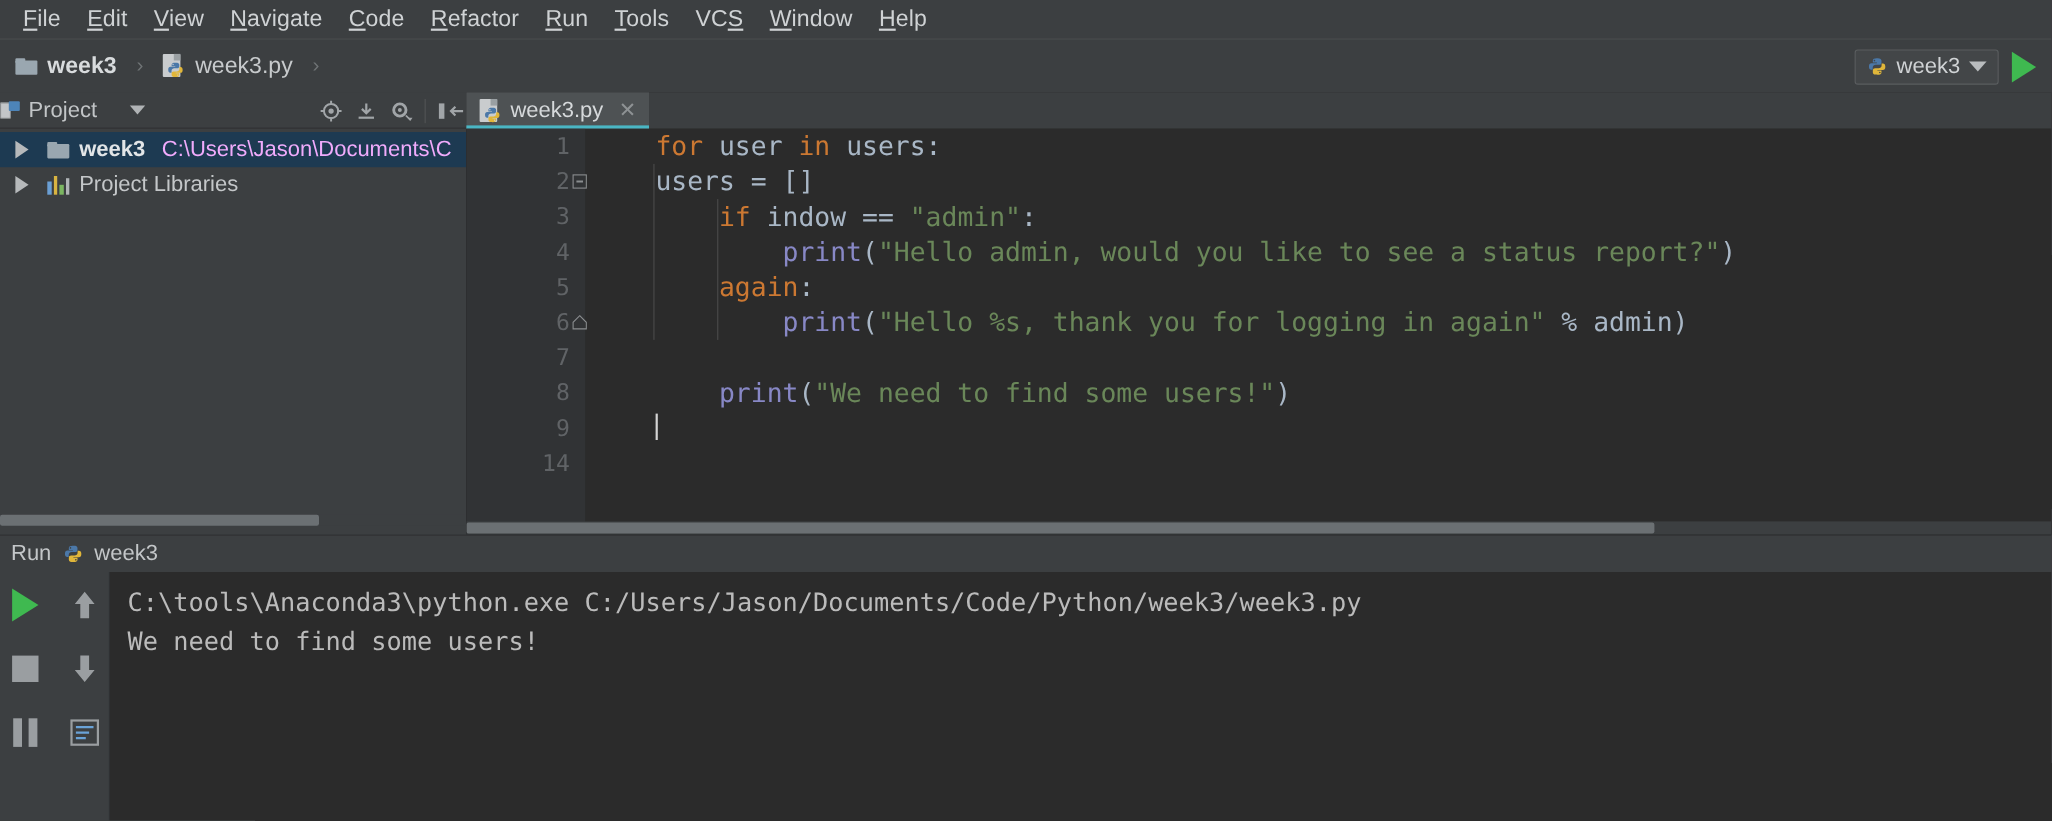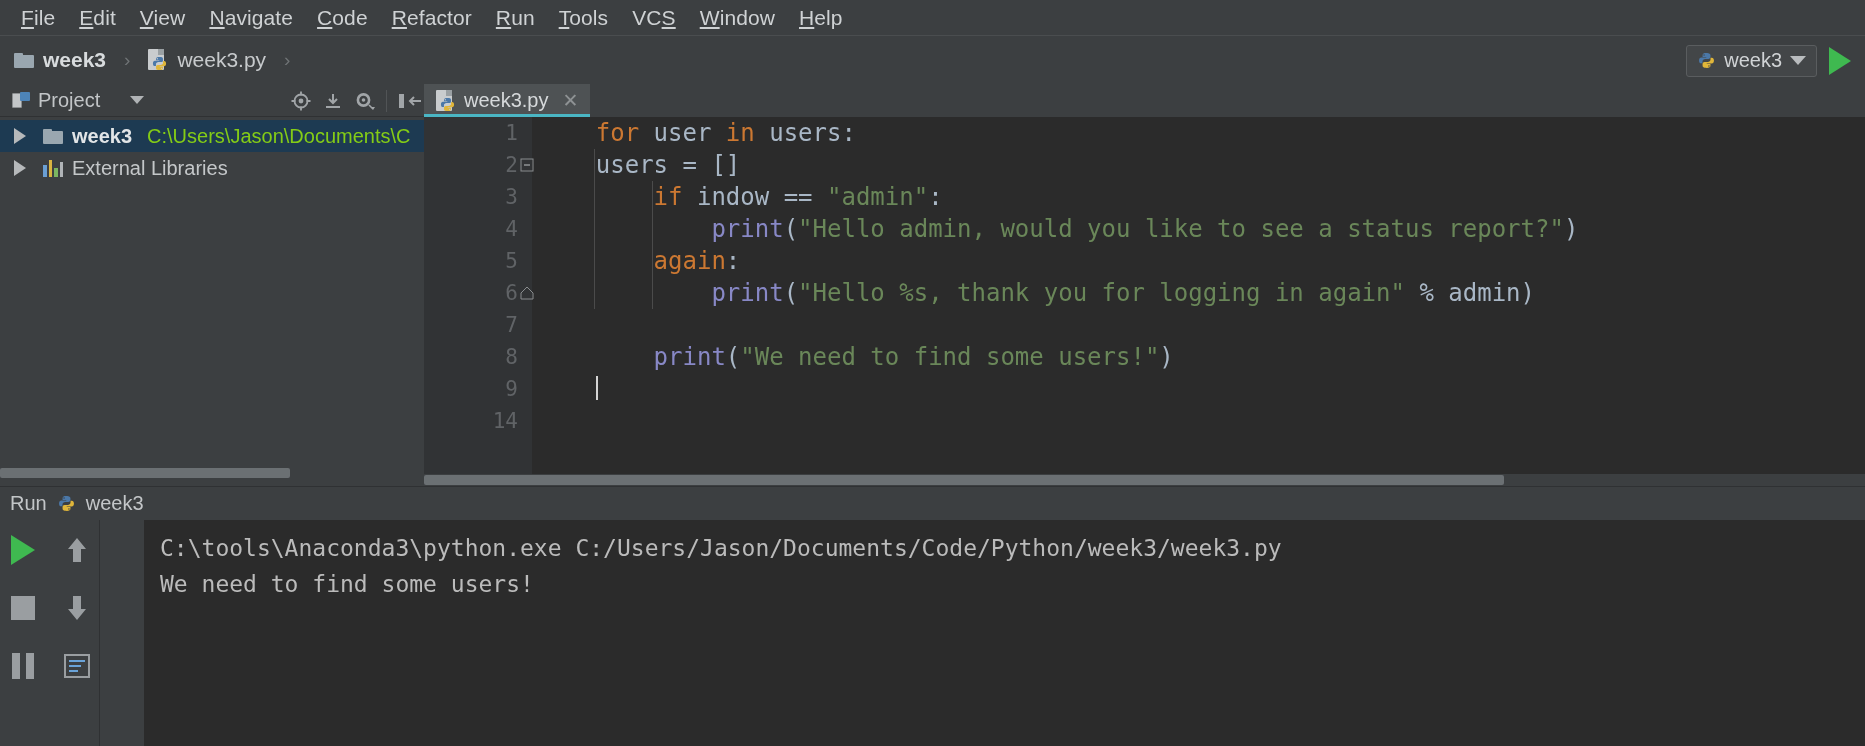--- a/index.html
+++ b/index.html
@@ -81,21 +81,21 @@
     border-bottom: 14px solid transparent; border-left: 22px solid #3fb950;
   }
 
   
   .main { display: flex; height: 402px; }
 
   
   .project-panel { width: 424px; background: #3c3f41; position: relative; }
   .project-head {
     height: 33px; display: flex; align-items: center;
-    padding-left: 12px; gap: 8px; position: relative;
+    gap: 8px; position: relative;
     border-bottom: 1px solid #2f3133;
   }
   .proj-ico { width: 18px; height: 17px; position: relative; }
   .proj-ico .a { position: absolute; left: 0; top: 1px; width: 10px; height: 15px;
                  background: #c3c6c8; border: 1px solid #8b8e90; border-radius: 1px; }
   .proj-ico .b { position: absolute; left: 8px; top: 0px; width: 10px; height: 9px;
                  background: #4d84b8; border-radius: 1px; }
   .project-title { font-size: 20px; color: #c2c5c7; }
   .proj-caret {
     width: 0; height: 0; border-left: 7px solid transparent;
@@ -114,21 +114,21 @@
     height: 32px; display: flex; align-items: center;
     gap: 9px; padding-left: 8px; font-size: 20px; color: #c4c7c9;
   }
   .tree-row.selected { background: #1d3a52; }
   .tri {
     width: 0; height: 0; border-top: 8px solid transparent;
     border-bottom: 8px solid transparent; border-left: 12px solid #b6b9bb;
     margin-left: 6px; margin-right: 8px;
   }
   .tree-label.bold { font-weight: bold; color: #e2e5e7; }
-  .tree-path { color: #84cc16; font-size: 20px; margin-left: 6px;
+  .tree-path { color: #f0abfc; font-size: 20px; margin-left: 6px;
                white-space: nowrap; overflow: hidden; }
   .lib-ico { width: 20px; height: 18px; display: flex; align-items: flex-end; gap: 2px; }
   .lib-ico i { display: block; width: 4px; background: #9aa0a3; }
   .lib-ico i:nth-child(1) { height: 12px; background: #6a9fd4; }
   .lib-ico i:nth-child(2) { height: 17px; background: #d9b441; }
   .lib-ico i:nth-child(3) { height: 9px;  background: #7bb661; }
   .lib-ico i:nth-child(4) { height: 15px; background: #b0b4b7; }
 
   .panel-scrollbar {
     position: absolute; left: 0; bottom: 8px; width: 290px; height: 10px;
@@ -197,21 +197,21 @@
 
   
   .run-window { position: absolute; left: 0; right: 0; top: 486px; bottom: 0; background: #3c3f41; }
   .run-head {
     height: 34px; display: flex; align-items: center; gap: 10px;
     padding-left: 10px; border-top: 1px solid #2f3133;
   }
   .run-head .run-title { font-size: 20px; color: #c3c6c8; }
   .run-head .run-cfg { font-size: 20px; color: #c3c6c8; }
 
-  .run-body { display: flex; height: 226px; gap: 44px; }
+  .run-body { display: flex; height: 226px; }
   .run-toolbar {
     width: 100px; background: #3c3f41; border-right: 1px solid #2f3133;
     display: flex; flex-direction: column; align-items: center;
     padding-top: 10px; gap: 18px;
   }
   .rt-btn { width: 46px; height: 40px; display: flex; align-items: center; justify-content: center; }
   .rt-col { display: flex; gap: 8px; }
   .play-sm {
     width: 0; height: 0; border-top: 15px solid transparent;
     border-bottom: 15px solid transparent; border-left: 24px solid #3fb950;
@@ -331,21 +331,21 @@
           <span class="tree-path">C:\Users\Jason\Documents\C</span>
         </div>
         <div class="tree-row">
           <span class="tri"></span>
           <span class="lib-ico">
             <i></i>
               <i></i>
               <i></i>
               <i></i>
           </span>
-          <span class="tree-label">External Libraries</span>
+          <span class="tree-label">Project Libraries</span>
         </div>
       </div>
 
       <div class="panel-scroll-track"></div>
       <div class="panel-scrollbar"></div>
     </div>
 
     <div class="editor-wrap">
       <div class="tabs-row">
         <div class="tab">

